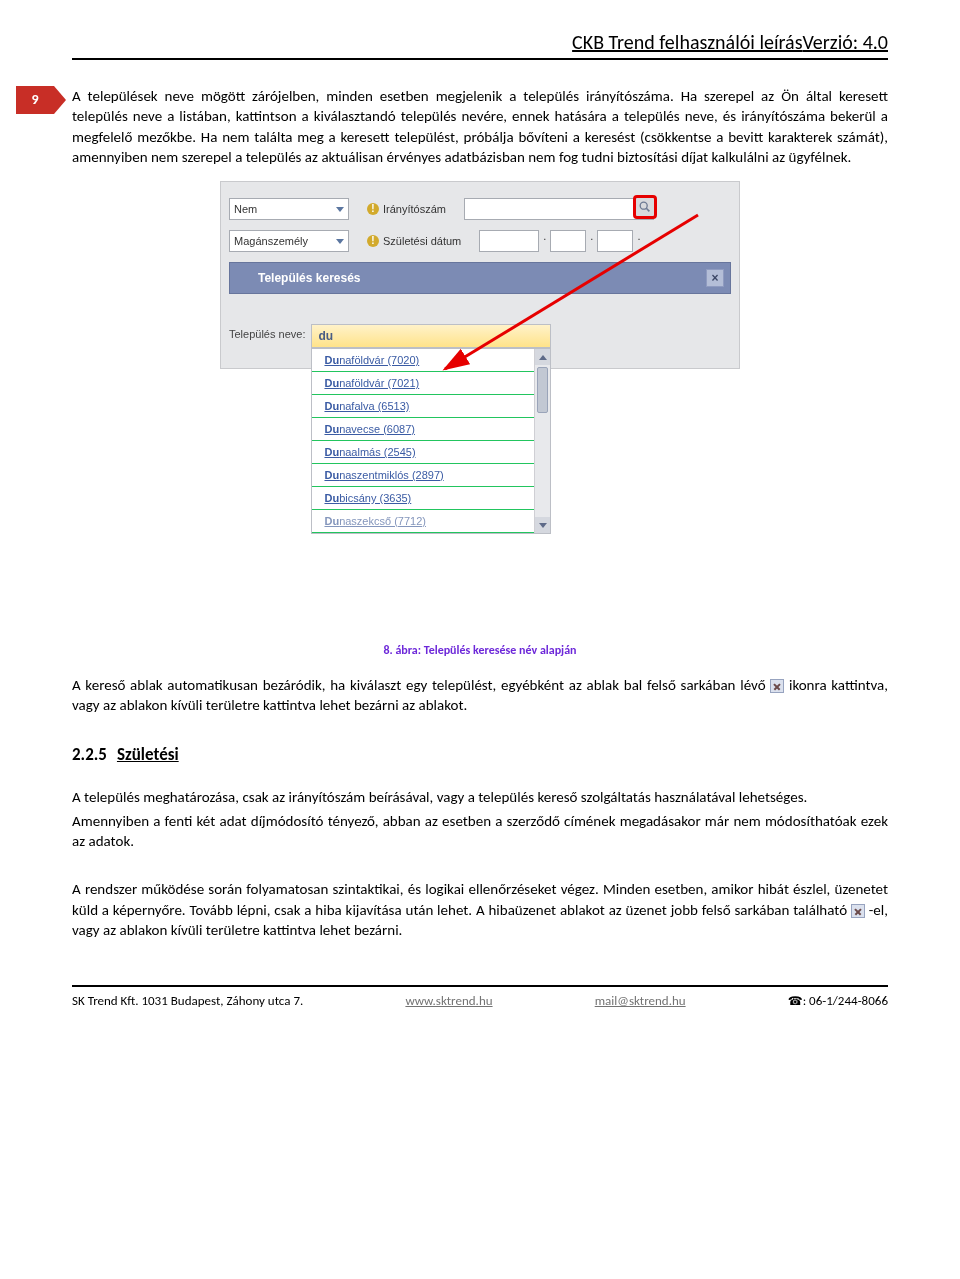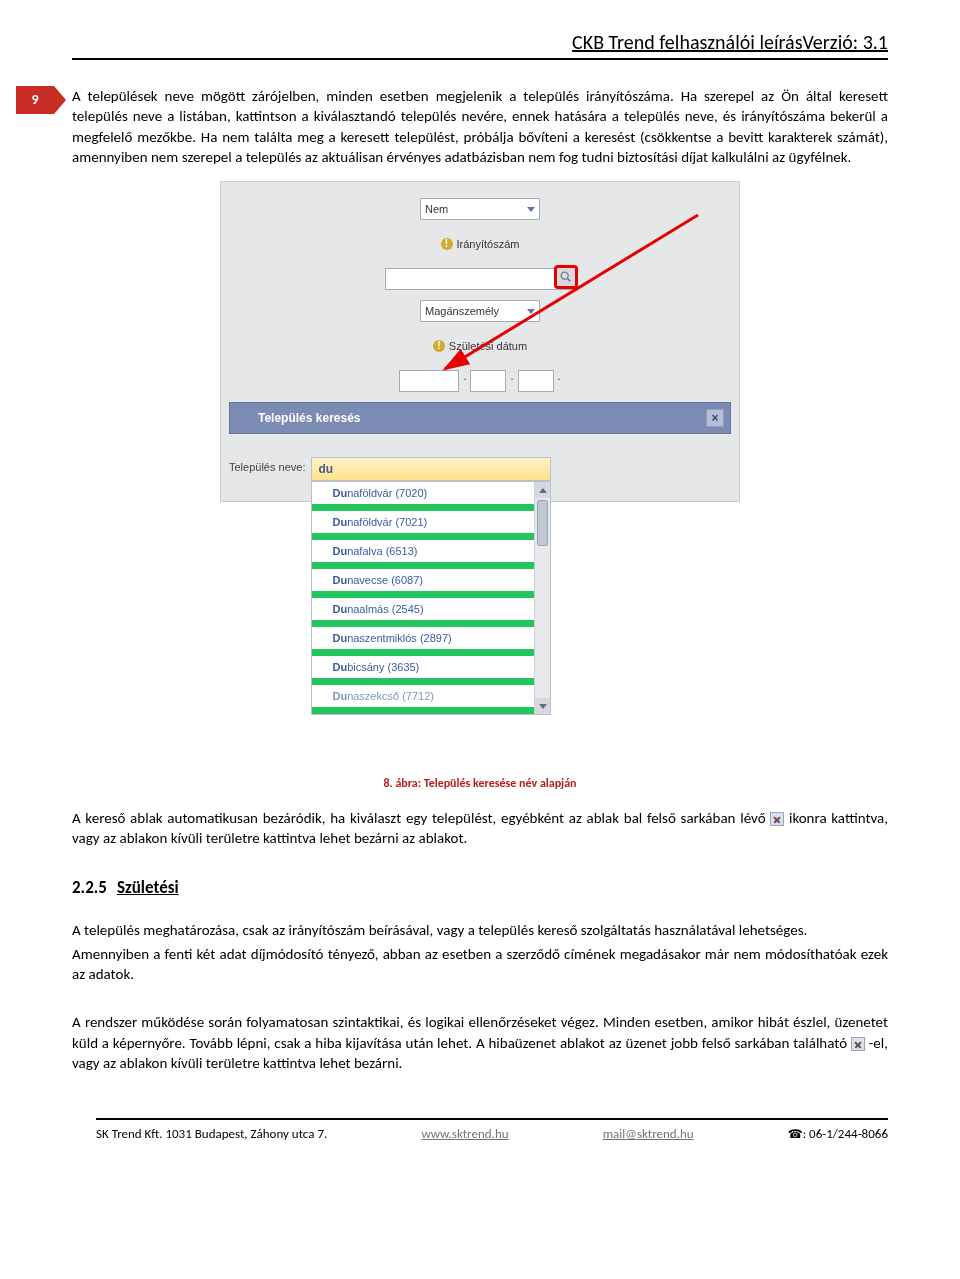--- a/index.html
+++ b/index.html
@@ -8,77 +8,77 @@
     .header { display:flex; justify-content:flex-end; font-size:20px; margin-bottom:4px; }
     .header u { text-decoration:underline; }
     .hr { border:none; border-top:2px solid #000; margin-bottom:26px; }
     .body-row { display:flex; gap:18px; align-items:flex-start; margin-bottom:10px; }
     .pg-marker { width:38px; height:28px; background:#c82e26; color:#fff; font-size:14px; font-weight:bold; text-align:center; line-height:28px; position:relative; flex-shrink:0; margin-left:-56px; }
     .pg-marker::after { content:""; position:absolute; right:-12px; top:0; border-left:12px solid #c82e26; border-top:14px solid transparent; border-bottom:14px solid transparent; }
     .para { font-size:15px; line-height:1.35; text-align:justify; }
 
     .shot-wrap { margin:14px auto 6px; width:520px; position:relative; }
     .grey-panel { background:#e6e7e9; border:1px solid #c9cacd; padding:6px 8px 20px; font-family:Verdana,Geneva,sans-serif; font-size:11px; color:#333; }
-    .row { display:flex; align-items:center; margin:10px 0; gap:18px;flex-direction:column; }
+    .row { display:flex; align-items:center; margin:10px 0; gap:18px; }
     .field { display:flex; align-items:center; gap:4px; }
     .select { display:inline-flex; align-items:center; justify-content:space-between; width:120px; height:22px; background:#fff; border:1px solid #a7abb2; padding:0 4px; font-size:11px; color:#333; }
     .chev { width:0; height:0; border-left:4px solid transparent; border-right:4px solid transparent; border-top:5px solid #5b76a0; }
     .warn { width:12px; height:12px; border-radius:50%; background:#d2aa2c; color:#fff; font-weight:bold; display:inline-flex; align-items:center; justify-content:center; font-size:10px; line-height:1; }
     .tiny-input { height:22px; background:#fff; border:1px solid #a7abb2; }
     .irsz-box { position:relative; width:190px; height:22px; display:inline-flex; align-items:center; background:#fff; border:1px solid #a7abb2; }
     .mag { position:absolute; right:-4px; top:-4px; width:24px; height:24px; border:3px solid #e60000; border-radius:4px; display:flex; align-items:center; justify-content:center; background:#d8dadd; }
     .mag svg { width:14px; height:14px; }
 
     .blue-bar { margin-top:10px; background:#7c8bb4; height:32px; display:flex; align-items:center; padding:0 28px; color:#fff; font-weight:bold; font-size:12px; position:relative; border:1px solid #67759c; }
     .close-x { position:absolute; right:6px; top:6px; width:18px; height:18px; background:#b4bed7; border:1px solid #8f9bc0; display:flex; align-items:center; justify-content:center; font-size:12px; color:#3c4766; }
 
-    .search-block { margin-top:23px; display:flex; gap:6px; align-items:flex-start; }
+    .search-block { margin-top:30px; display:flex; gap:6px; align-items:flex-start; }
     .sb-label { font-size:11px; color:#444; padding-top:4px; }
     .sb-input-wrap { position:relative; }
     .sb-input { width:240px; height:24px; border:1px solid #bcbfc6; background:linear-gradient(#fff2c9,#ffe38a); font-size:12px; padding:0 6px; font-family:Verdana,Geneva,sans-serif; color:#4a5d85; font-weight:bold; }
     .dropdown { position:absolute; top:24px; left:0; width:240px; border:1px solid #bcbfc6; background:#fff; }
     .dd-inner { max-height:246px; overflow:hidden; }
-    .dd-item { padding:5px 20px; font-size:11px; color:#3a5ba4; border-bottom:7px solid #22c55e; cursor:pointer; }
+    .dd-item { padding:5px 12px; font-size:11px; color:#3a5ba4; border-bottom:1px solid #22c55e; cursor:pointer;text-decoration:underline; }
     .dd-item:last-child { color:#8496bc; }
     .dd-item b { font-weight:bold; }
     .scrollbar { position:absolute; right:0; top:0; bottom:0; width:16px; background:#e8e9ec; border-left:1px solid #cfcfd4; }
     .scroll-btn { height:16px; background:#d5d8df; display:flex; align-items:center; justify-content:center; position:absolute; left:0; right:0; }
     .scroll-btn.top { top:0; } .scroll-btn.bot { bottom:0; }
     .scroll-tri { width:0; height:0; border-left:4px solid transparent; border-right:4px solid transparent; }
     .scroll-btn.top .scroll-tri{ border-bottom:5px solid #5e6a88; }
     .scroll-btn.bot .scroll-tri{ border-top:5px solid #5e6a88; }
     .thumb { position:absolute; top:18px; left:2px; right:2px; height:46px; background:#c2c8d3; border:1px solid #9aa4b9; border-radius:2px; }
 
     .arrow-line { position:absolute; pointer-events:none; }
 
-    .caption { text-align:center; font-size:12px; color:#b91c1c; font-weight:bold; margin:8px 0 18px; }
+    .caption { text-align:center; font-size:12px; color:#6d28d9; font-weight:bold; margin:8px 0 18px; }
 
     .para2 { font-size:15px; line-height:1.35; text-align:justify; margin-bottom:28px; }
     .inline-x { display:inline-block; width:14px; height:14px; border:1px solid #97a3bf; background:#dbe1ee; vertical-align:middle; position:relative; }
     .inline-x::before, .inline-x::after { content:""; position:absolute; left:2px; right:2px; top:6px; height:1.5px; background:#6b4a4a; }
     .inline-x::before { transform:rotate(45deg); }
     .inline-x::after { transform:rotate(-45deg); }
 
     h3.section { font-size:17px; margin:6px 0 22px; }
     h3.section .num { font-weight:bold; margin-right:10px; }
     h3.section .title { font-weight:bold; text-decoration:underline; }
 
-    .footer { position:absolute; left:72px; right:72px; bottom:20px;margin-left:24px; }
+    .footer { position:absolute; left:72px; right:72px; bottom:20px; }
     .footer-hr { border:none; border-top:2px solid #000; margin-bottom:6px; }
     .footer-row { display:flex; justify-content:space-between; font-size:13px; }
     .footer-row a { color:#737373; text-decoration:underline; }
     .tel-icon { font-size:12px; }
   </style>
 </head>
 <body>
 
 <div class="page">
   <div class="header">
     <u>CKB Trend felhasználói leírás</u>
-    <u>Verzió: 3.1</u>
+    <u>Verzió: 4.0</u>
   </div>
   <hr class="hr">
 
   <div class="body-row">
     <div class="pg-marker">9</div>
     <p class="para">A települések neve mögött zárójelben, minden esetben megjelenik a település irányítószáma. Ha szerepel az Ön által keresett település neve a listában, kattintson a kiválasztandó település nevére, ennek hatására a település neve, és irányítószáma bekerül a megfelelő mezőkbe. Ha nem találta meg a keresett települést, próbálja bővíteni a keresést (csökkentse a bevitt karakterek számát), amennyiben nem szerepel a település az aktuálisan érvényes adatbázisban nem fog tudni biztosítási díjat kalkulálni az ügyfélnek.</p>
   </div>
 
   <div class="shot-wrap">
     <div class="grey-panel">

